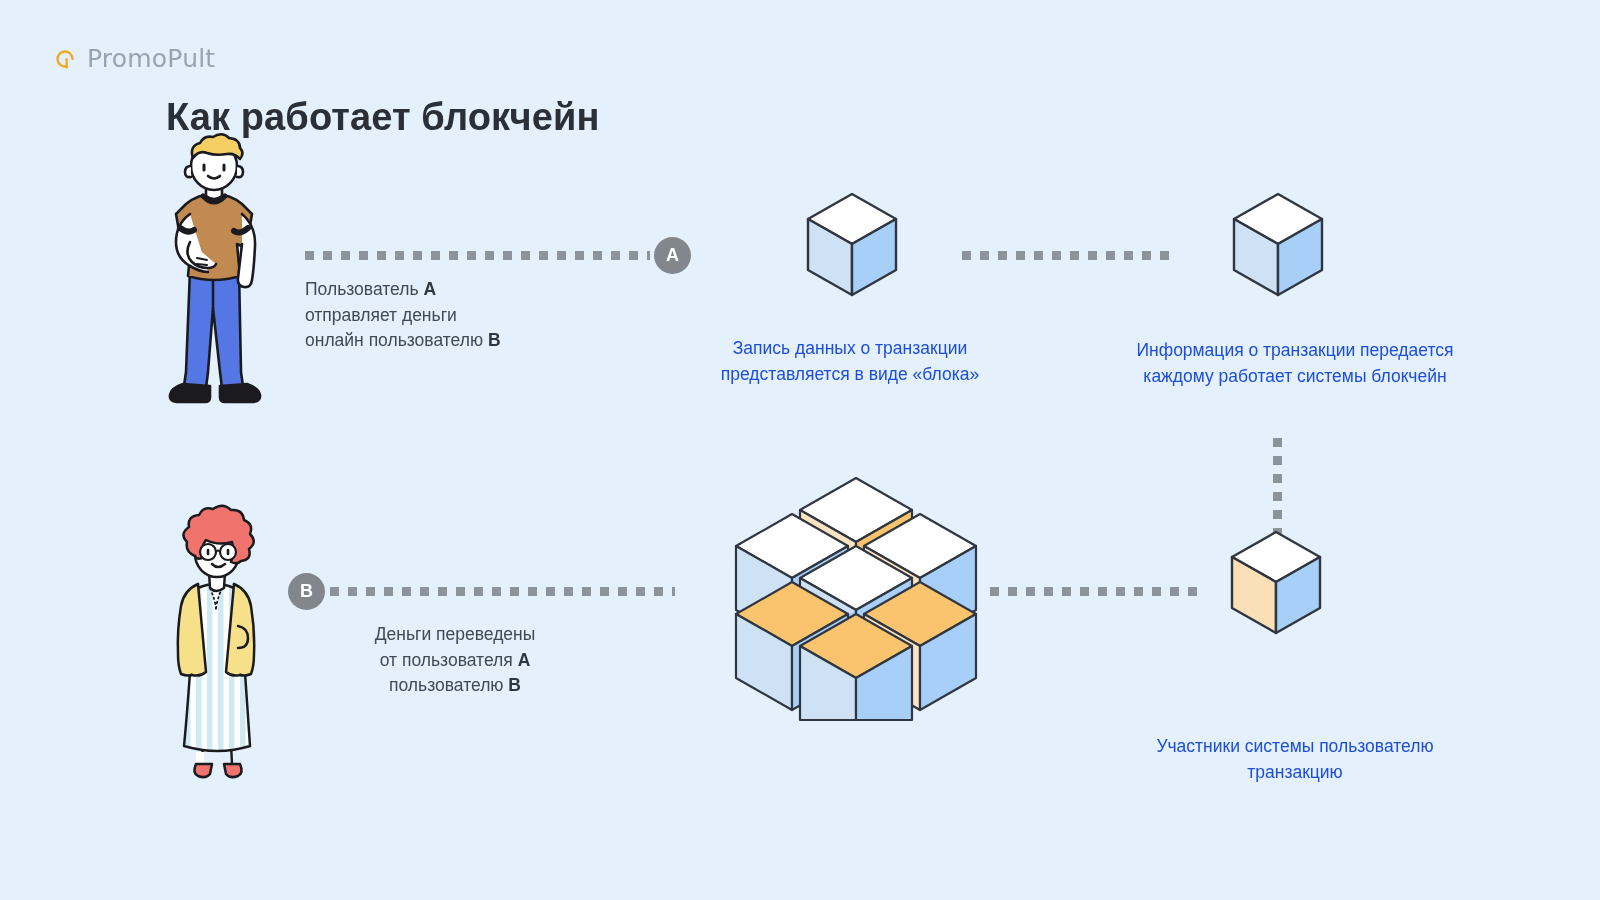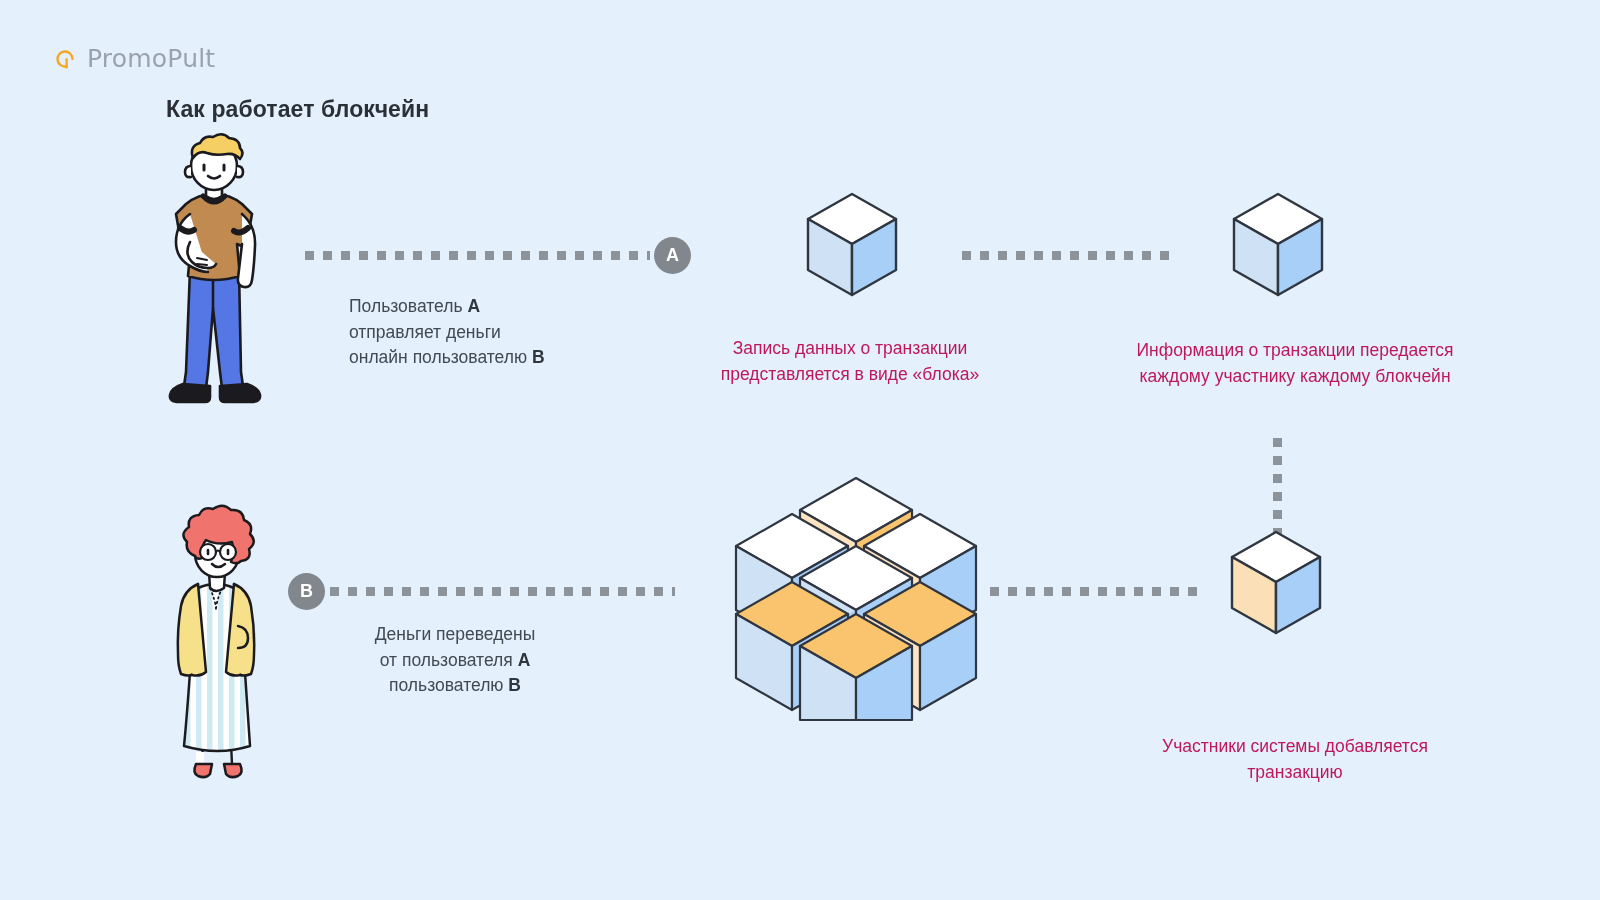--- a/index.html
+++ b/index.html
@@ -14,21 +14,21 @@
   .stage{ position:absolute; left:0; top:0; width:1266px; height:900px; }
 
   
   .logo{ position:absolute; left:52px; top:44px; display:flex; align-items:center; gap:9px; }
   .logo-mark{ width:26px; height:26px; position:relative; }
   .logo-text{ font-size:25px; letter-spacing:.2px; color:#9aa3ad; font-family:"DejaVu Sans", sans-serif; }
 
   
   .title{
     position:absolute; left:166px; top:96px;
-    font-size:23px; font-weight:700; color:#2b2f36; letter-spacing:.1px;
+    font-size:38px; font-weight:700; color:#2b2f36; letter-spacing:.1px;
   }
 
   
   .person{ position:absolute; }
   #person-a{ left:150px; top:140px; }
   #person-b{ left:152px; top:512px; }
 
   
   .dots-h{
     position:absolute; height:9px;
@@ -54,26 +54,26 @@
     background:#81878d; color:#fff;
     display:flex; align-items:center; justify-content:center;
     font-size:18px; font-weight:700;
   }
   #badge-a{ left:654px; top:237px; }
   #badge-b{ left:288px; top:573px; }
 
   
   .caption{
     position:absolute; text-align:center; font-size:17.5px; line-height:1.47;
-    color:#be185d; font-weight:400;
+    color:#1d4ed8; font-weight:400;
   }
   .para{ position:absolute; font-size:17.5px; line-height:1.47; color:#414a53; }
   .para b{ font-weight:700; color:#2f363e; }
 
-  #para-a{ left:305px; top:294px; width:300px;margin-left:44px; }
+  #para-a{ left:305px; top:277px; width:300px; }
   #para-b{ left:305px; top:622px; width:300px;text-align:center; }
   #cap-block{ left:700px; top:336px; width:300px; }
   #cap-broadcast{ left:1135px; top:338px; width:320px; }
   #cap-chain{ left:700px; top:734px; width:300px; }
   #cap-confirm{ left:1145px; top:734px; width:300px; }
 
   
   .cube-holder{ position:absolute; }
   #cube-1{ left:806px; top:192px; }
   #cube-2{ left:1232px; top:192px; }
@@ -206,32 +206,32 @@
 
   <div class="cube-holder" id="cube-2">
     <svg width="92" height="110" viewBox="0 0 92 110">
       <g stroke="#2f3640" stroke-width="2.4" stroke-linejoin="round">
         <polygon points="46,2 90,27 46,52 2,27" fill="#ffffff"></polygon>
         <polygon points="2,27 46,52 46,103 2,78" fill="#cfe2f5"></polygon>
         <polygon points="90,27 90,78 46,103 46,52" fill="#a8cff7"></polygon>
       </g>
     </svg>
   </div>
-  <div class="caption" id="cap-broadcast">Информация о транзакции передается каждому участнику каждому блокчейн</div>
+  <div class="caption" id="cap-broadcast">Информация о транзакции передается каждому работает системы блокчейн</div>
 
   <div class="cube-holder" id="cube-3">
     <svg width="92" height="110" viewBox="0 0 92 110">
       <g stroke="#2f3640" stroke-width="2.4" stroke-linejoin="round">
         <polygon points="46,2 90,27 46,52 2,27" fill="#ffffff"></polygon>
         <polygon points="2,27 46,52 46,103 2,78" fill="#fbdfb6"></polygon>
         <polygon points="90,27 90,78 46,103 46,52" fill="#a8cff7"></polygon>
       </g>
     </svg>
   </div>
-  <div class="caption" id="cap-confirm">Участники системы добавляется транзакцию</div>
+  <div class="caption" id="cap-confirm">Участники системы пользователю транзакцию</div>
 
   <div class="cube-holder" id="cube-cluster">
     <svg width="240" height="250" viewBox="0 0 240 250">
       <g stroke="#2f3640" stroke-width="2.2" stroke-linejoin="round" stroke-linecap="round">
 
         <polygon points="120,8 176,40 120,72 64,40" fill="#ffffff"></polygon>
         <polygon points="64,40 120,72 120,136 64,104" fill="#fde3c2"></polygon>
         <polygon points="176,40 176,104 120,136 120,72" fill="#f9c46d"></polygon>
 
         <polygon points="56,44 112,76 56,108 0,76" fill="#ffffff"></polygon>

